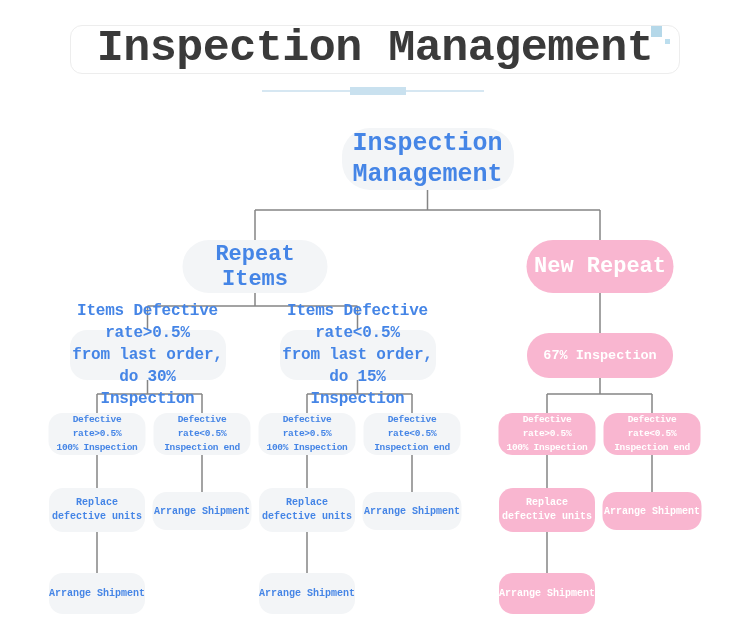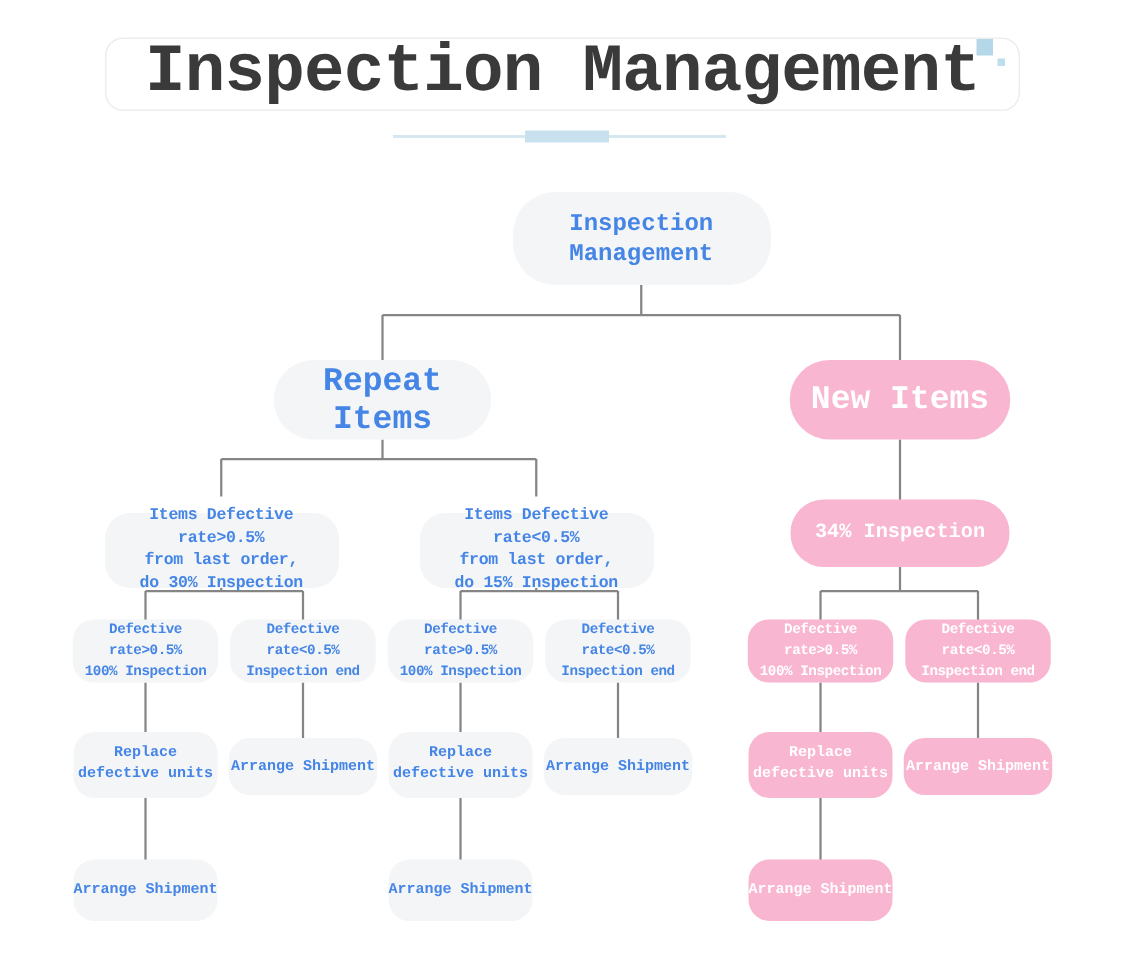--- a/index.html
+++ b/index.html
@@ -28,25 +28,25 @@
   
   .node {
     position:absolute; transform:translateX(-50%);
     display:flex; align-items:center; justify-content:center;
     text-align:center; font-weight:bold; white-space:pre-line;
     box-sizing:border-box;
   }
   .light { background:#f3f5f7; color:#4585e6; }
   .pink  { background:#f9b6d0; color:#ffffff; }
 
-  .lv0  { top:128px; width:172px; height:62px; border-radius:28px; font-size:16px;  line-height:1.25; }
+  .lv0  { top:128px; width:172px; height:62px; border-radius:28px; font-size:25px;  line-height:1.25; }
   .lv1  { top:240px; height:53px; border-radius:27px; font-size:22px; }
   .w-repeat { width:145px; }
   .w-new    { width:147px; }
-  .lv2  { top:342px; width:156px; height:50px; border-radius:17px; font-size:11px;  line-height:1.38; letter-spacing:-0.2px; }
+  .lv2  { top:330px; width:156px; height:50px; border-radius:17px; font-size:16px;  line-height:1.38; letter-spacing:-0.2px; }
   .lv2p { top:333px; width:146px; height:45px; border-radius:22px; font-size:13.5px; }
   .lv3  { top:413px; width:97px;  height:42px; border-radius:14px; font-size:9.5px; line-height:1.5; letter-spacing:-0.3px; }
   .lv4a { top:488px; width:96px;  height:44px; border-radius:14px; font-size:10px;  line-height:1.4; }
   .lv4b { top:492px; width:99px;  height:38px; border-radius:14px; font-size:10px; }
   .lv5  { top:573px; width:96px;  height:41px; border-radius:14px; font-size:10px; }
 </style>
 </head>
 <body>
 
 <div id="stage">
@@ -68,29 +68,29 @@
       M600 378 L600 394 M547 394 L652 394 M547 394 L547 414 M652 394 L652 414
       M97 455 L97 489 M307 455 L307 489 M547 455 L547 489
       M202 455 L202 493 M412 455 L412 493 M652 455 L652 493
       M97 532 L97 574 M307 532 L307 574 M547 532 L547 574"></path>
   </svg>
 
   <div class="node light lv0" style="left:427.5px">Inspection
 Management</div>
 
   <div class="node light lv1 w-repeat" style="left:255px">Repeat Items</div>
-  <div class="node pink  lv1 w-new" style="left:600px">New Items</div>
+  <div class="node pink  lv1 w-new" style="left:600px">New Repeat</div>
 
   <div class="node light lv2" style="left:147.5px">Items Defective rate&gt;0.5%
 from last order,
 do 30% Inspection</div>
   <div class="node light lv2" style="left:357.5px">Items Defective rate&lt;0.5%
 from last order,
 do 15% Inspection</div>
-  <div class="node pink  lv2p" style="left:600px">34% Inspection</div>
+  <div class="node pink  lv2p" style="left:600px">67% Inspection</div>
 
   <div class="node light lv3" style="left:97px">Defective rate&gt;0.5%
 100% Inspection</div>
   <div class="node light lv3" style="left:202px">Defective rate&lt;0.5%
 Inspection end</div>
   <div class="node light lv3" style="left:307px">Defective rate&gt;0.5%
 100% Inspection</div>
   <div class="node light lv3" style="left:412px">Defective rate&lt;0.5%
 Inspection end</div>
   <div class="node pink  lv3" style="left:547px">Defective rate&gt;0.5%

